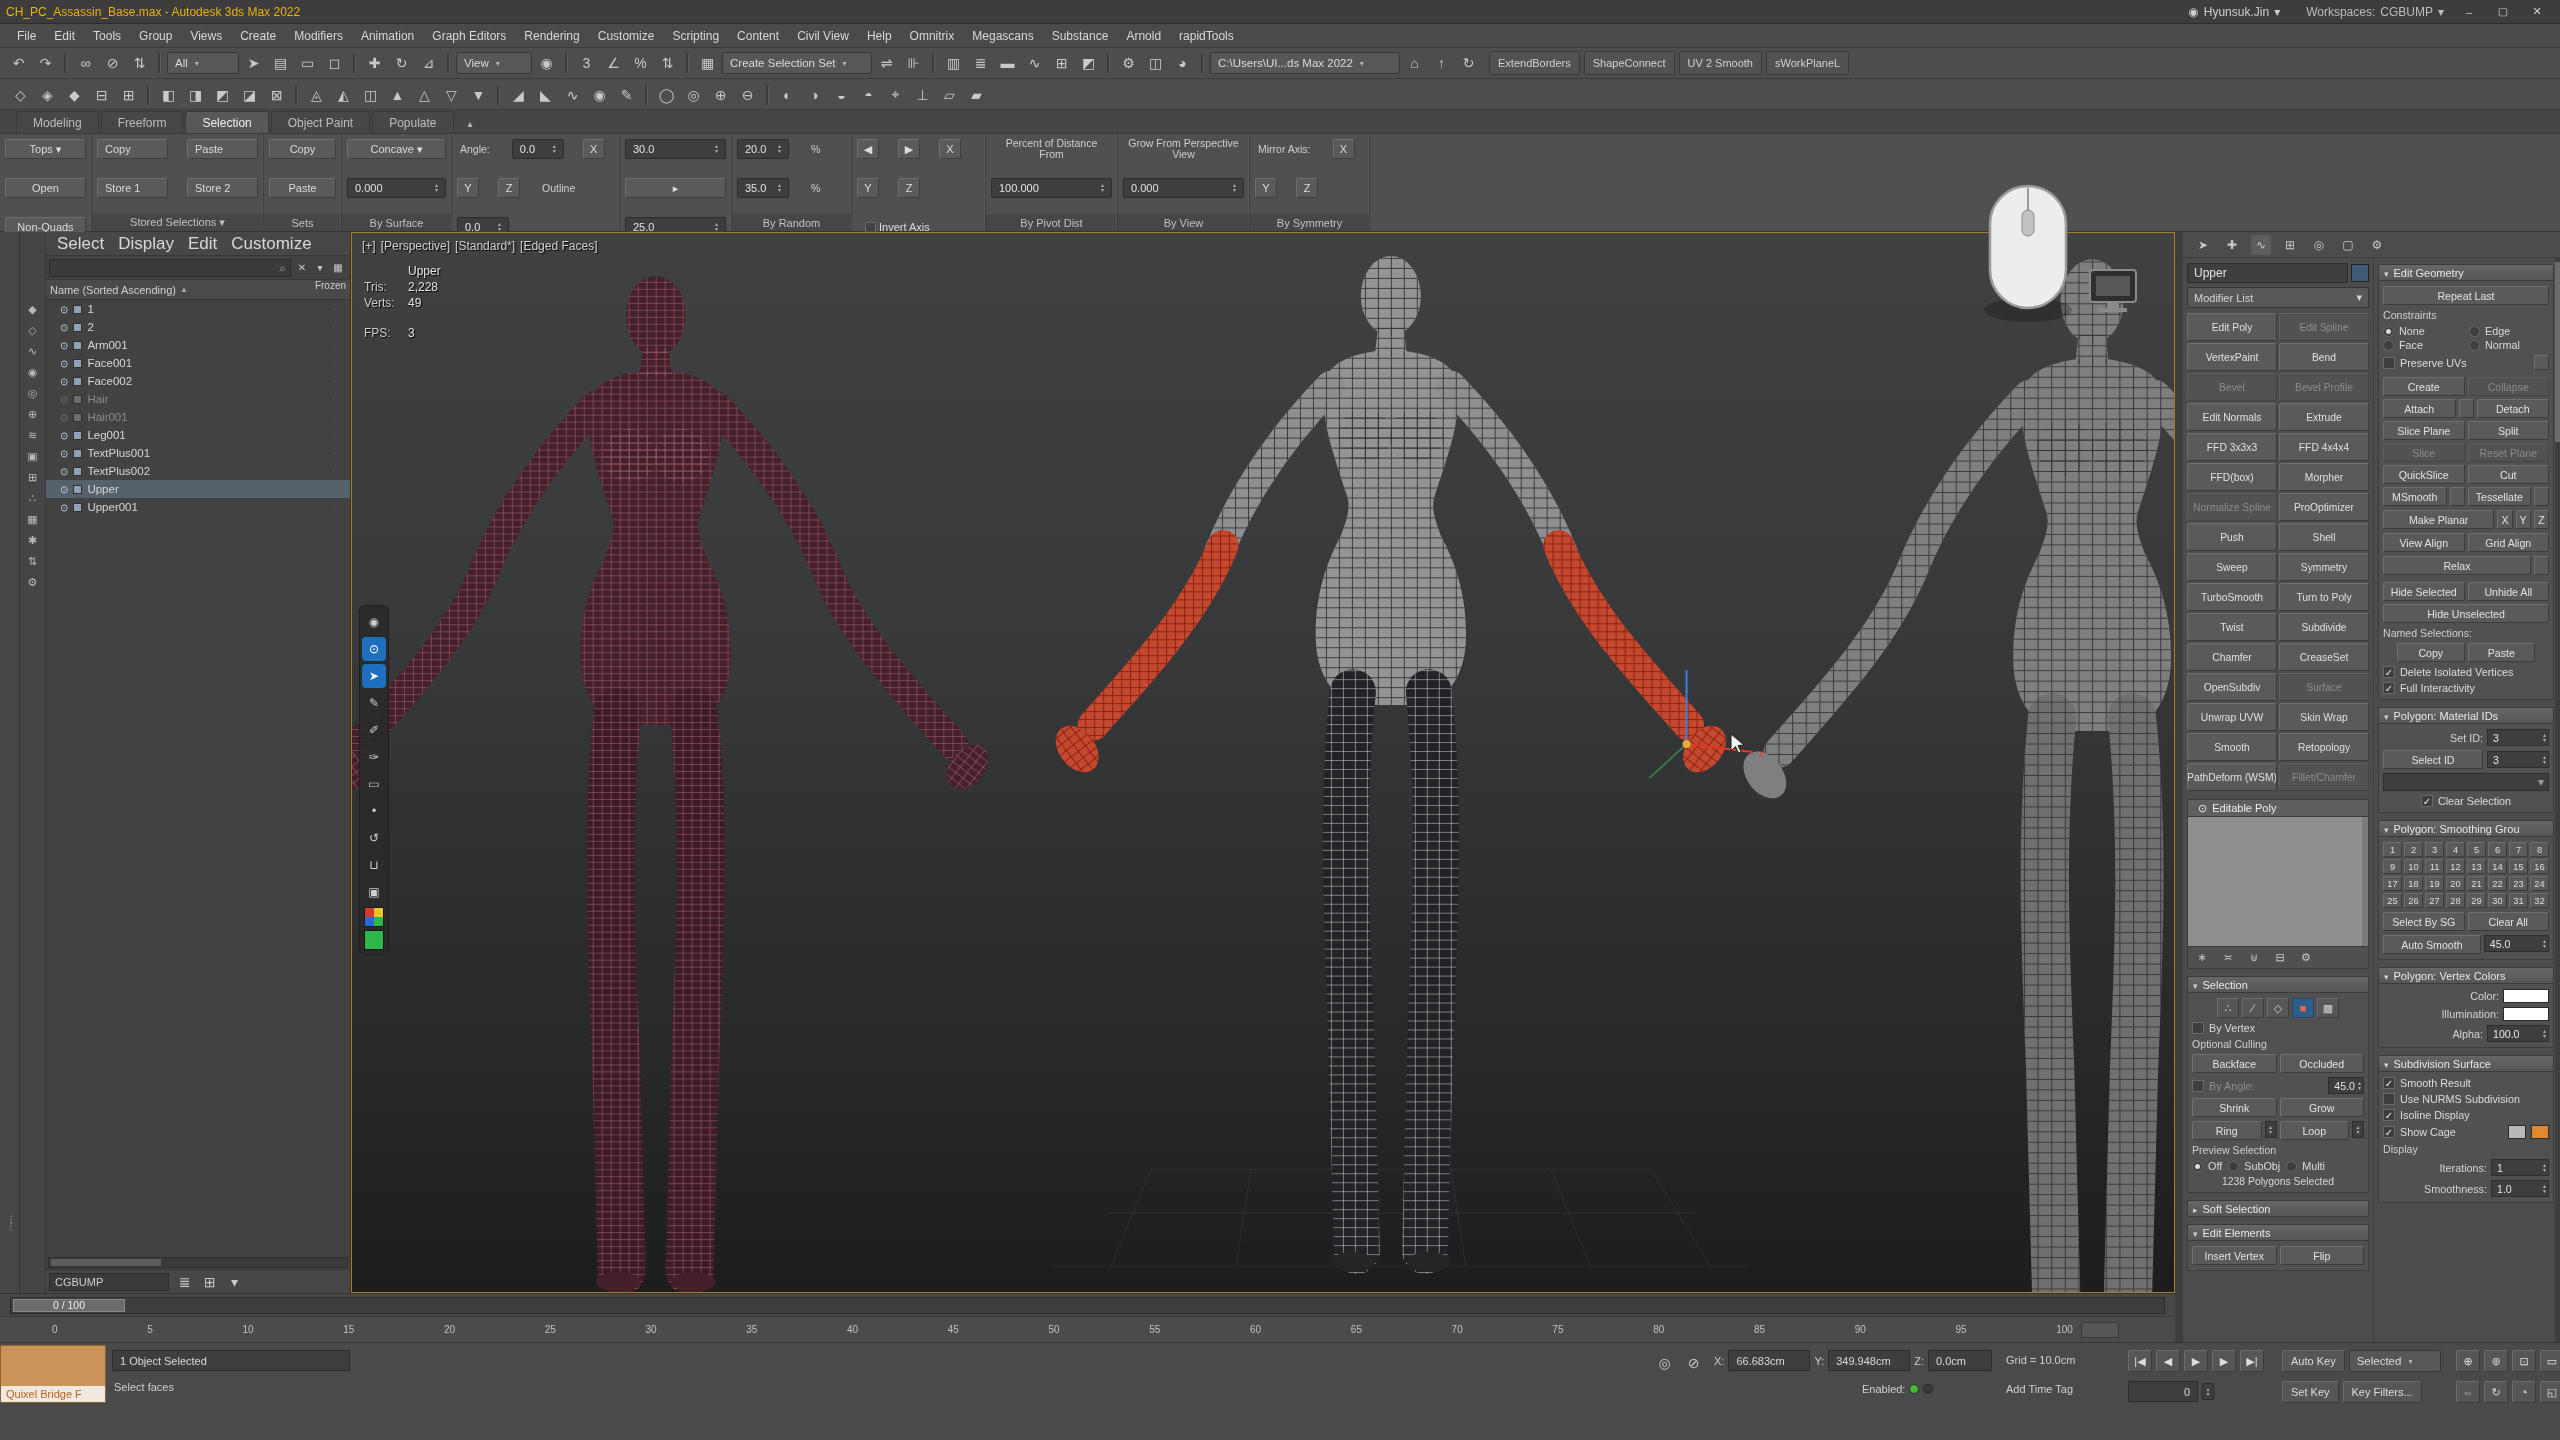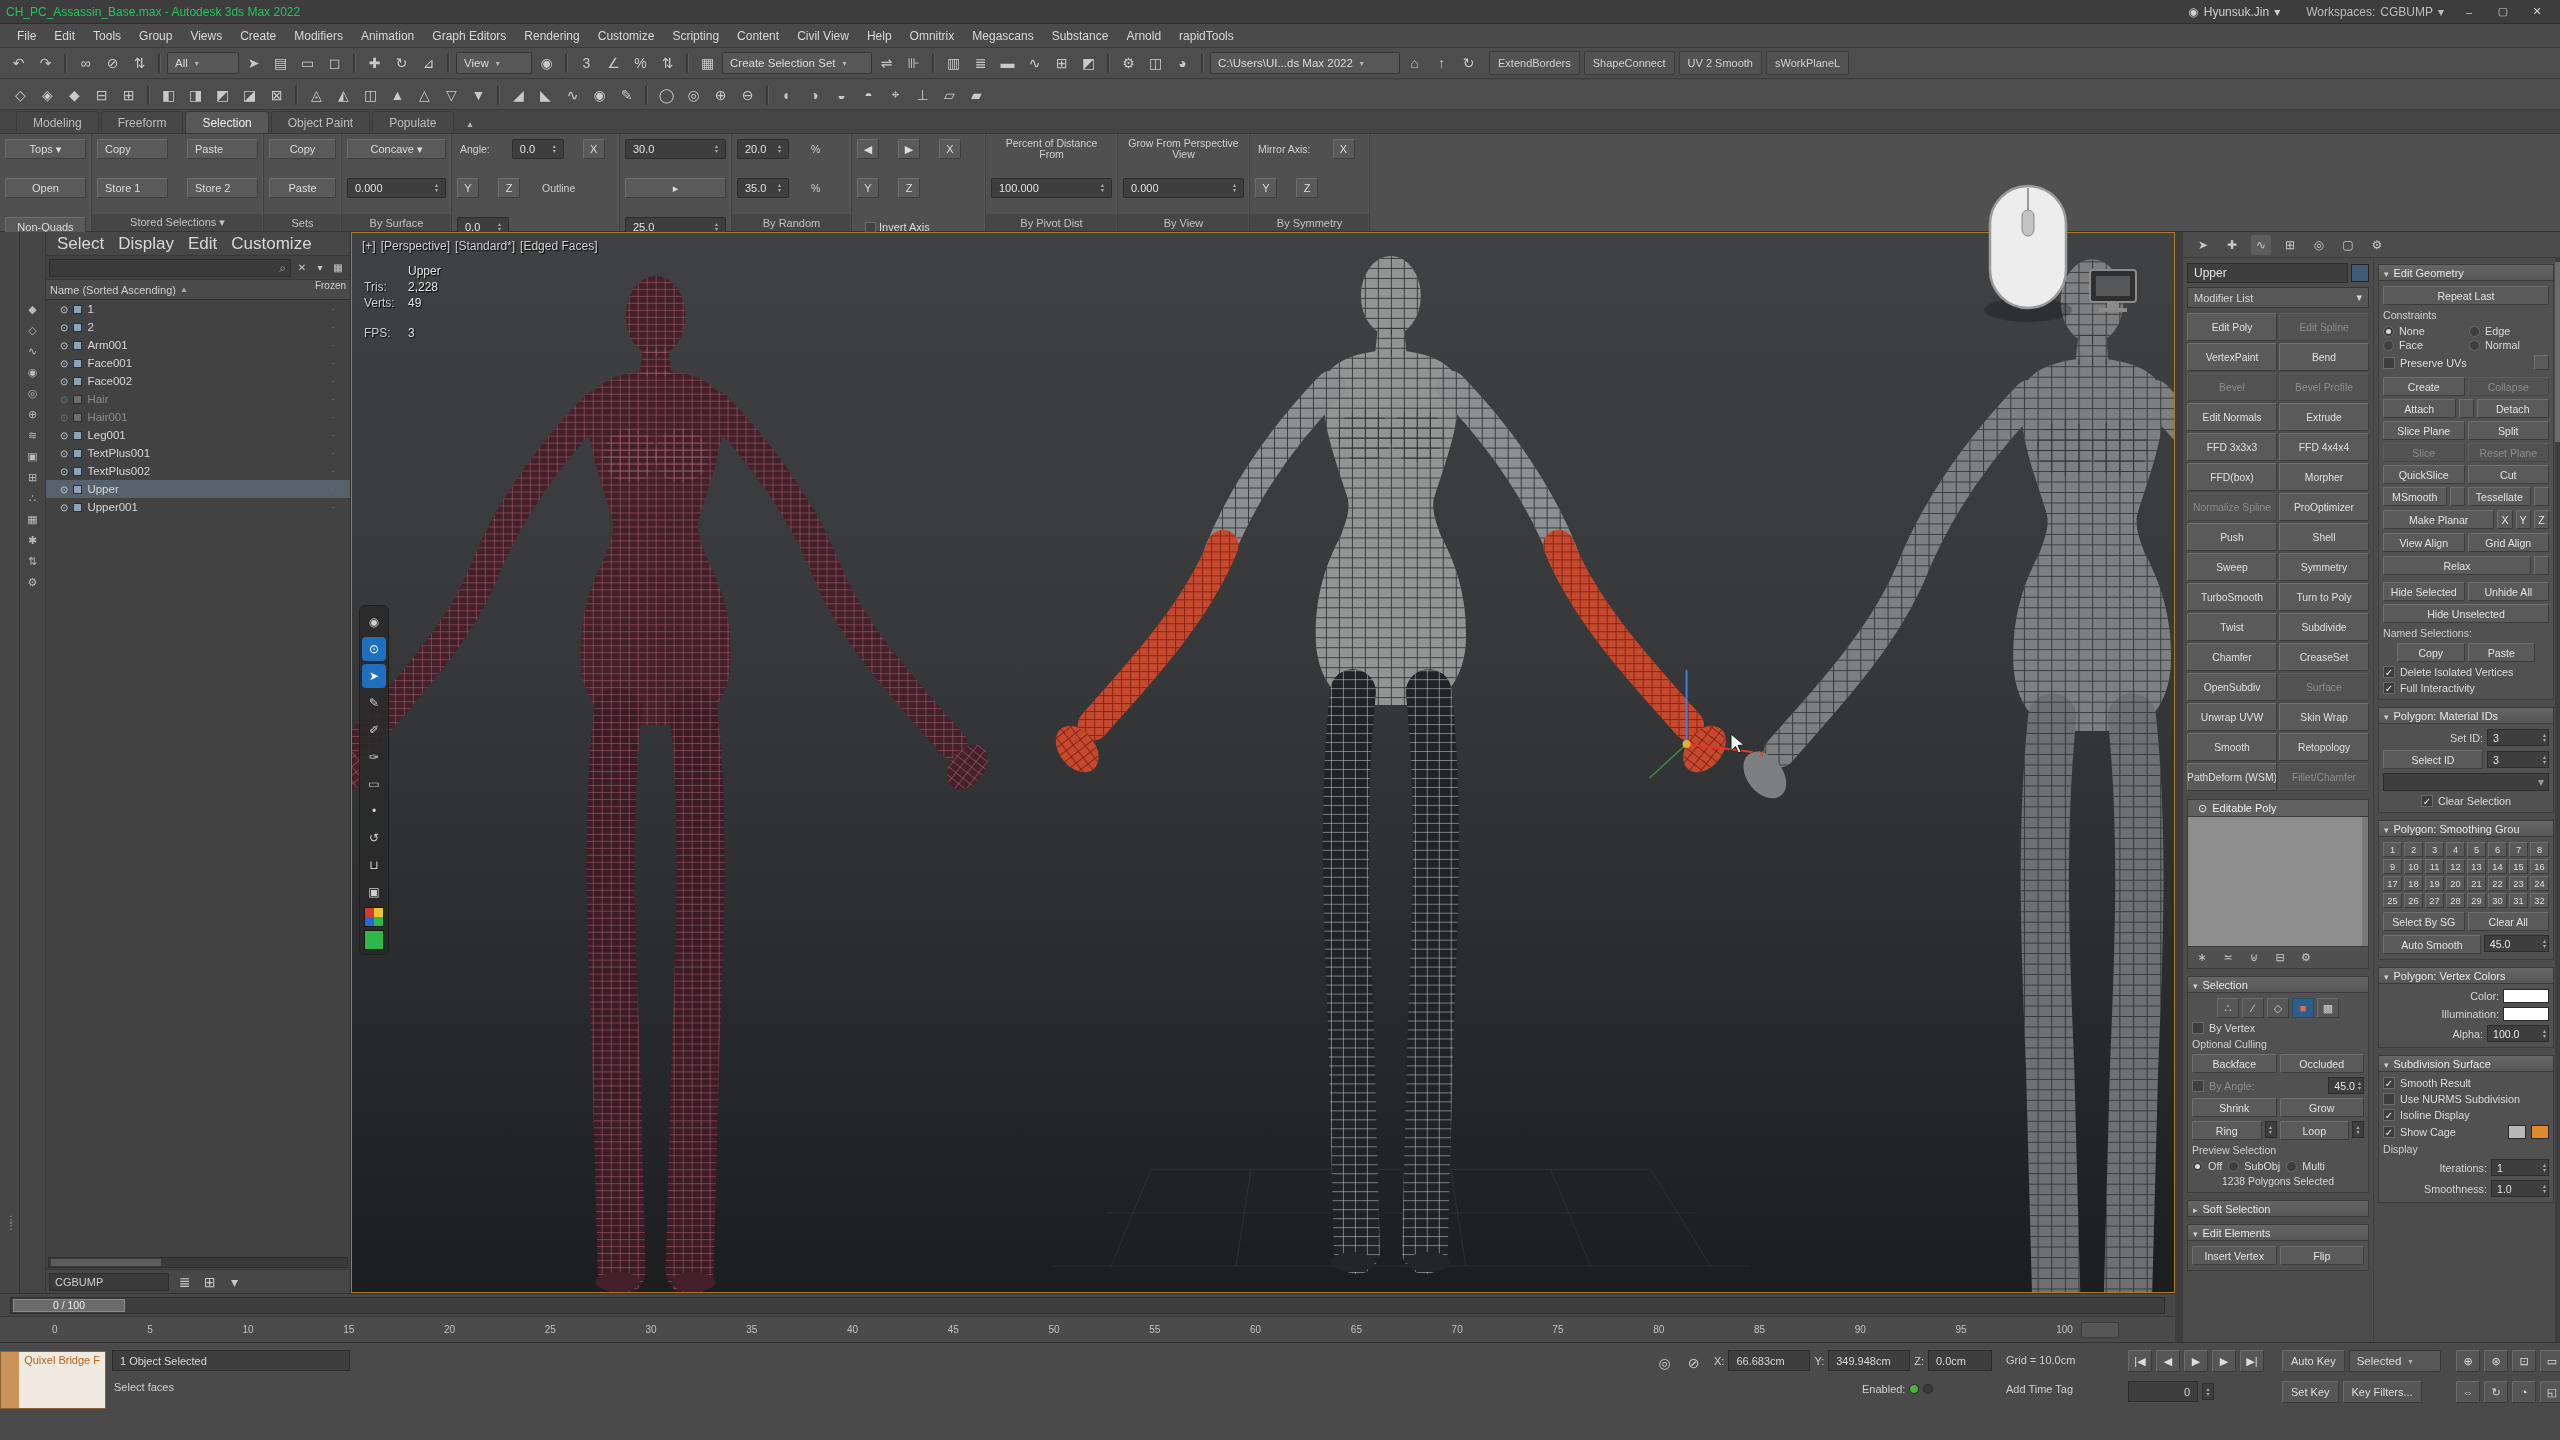--- a/index.html
+++ b/index.html
@@ -3,21 +3,21 @@
 <meta charset="utf-8">
 <style>
 *{margin:0;padding:0;box-sizing:border-box}
 html,body{width:2560px;height:1440px;overflow:hidden}
 body{background:#4a4a4a;font-family:"Liberation Sans",sans-serif;font-size:12px;color:#d4d4d4;position:relative}
 .row{display:flex;align-items:center}.gap6{gap:6px}
 .center{justify-content:center}
 
 
 #titlebar{position:absolute;left:0;top:0;width:2560px;height:24px;background:#3d3d3d;border-bottom:1px solid #2d2d2d;display:flex;align-items:center;padding:0 6px;gap:8px}
-#titlebar .title{color:#22c55e;font-size:12px}
+#titlebar .title{color:#eab308;font-size:12px}
 #titlebar .spacer{flex:1}
 #titlebar .user{display:flex;align-items:center;gap:5px;color:#cfcfcf}
 #titlebar .wspace{display:flex;align-items:center;gap:5px;color:#bdbdbd;margin-left:18px}
 .winbtn{width:34px;height:22px;display:flex;align-items:center;justify-content:center;color:#cfcfcf;font-size:11px}
 #menubar{position:absolute;left:0;top:24px;width:2560px;height:24px;background:#4a4a4a;border-bottom:1px solid #3a3a3a;display:flex;align-items:center;padding-left:8px}
 .menu-item{padding:2px 9px;color:#d8d8d8;font-size:12px;white-space:nowrap}
 
 
 #toolbar1{position:absolute;left:0;top:48px;width:2560px;height:31px;background:#4d4d4d;border-bottom:1px solid #3c3c3c;display:flex;align-items:center;padding:0 6px;gap:2px}
 #toolbar2{position:absolute;left:0;top:80px;width:2560px;height:30px;background:#4d4d4d;border-bottom:1px solid #3c3c3c;display:flex;align-items:center;padding:0 8px;gap:2px}
@@ -171,21 +171,21 @@
 
 
 #timeline{position:absolute;left:0;top:1293px;width:2175px;height:23px;background:#474747;border-top:1px solid #333;display:flex;align-items:center;padding:0 10px}
 .tl-track{flex:1;height:17px;background:#3e3e3e;border:1px solid #2d2d2d;position:relative}
 .tl-handle{position:absolute;left:2px;top:1px;width:112px;height:13px;background:#6b6b6b;border:1px solid #8a8a8a;display:flex;align-items:center;justify-content:center;font-size:10.5px;color:#f0f0f0}
 #trackbar{position:absolute;left:0;top:1316px;width:2175px;height:26px;background:#4b4b4b;border-top:1px solid #3a3a3a;display:flex;align-items:center;padding:0 56px 0 52px}
 #trackbar .ticks{flex:1;display:flex;justify-content:space-between;font-size:10px;color:#c2c2c2}
 #trackbar .endcap{width:38px;height:16px;margin-left:8px;background:#565656;border:1px solid #3a3a3a}
 #statusbar{position:absolute;left:0;top:1342px;width:2560px;height:98px;background:#4a4a4a;border-top:1px solid #333}
 .sb-field{background:#3e3e3e;border:1px solid #2c2c2c;height:21px;display:flex;align-items:center;padding:0 7px;color:#d8d8d8;font-size:11px;white-space:nowrap}
-#quixel{position:absolute;left:0;top:8px;width:106px;height:58px;background:#c9935a;border:1px solid #8a6234;display:flex;}
+#quixel{position:absolute;left:0;top:2px;width:106px;height:58px;background:#c9935a;border:1px solid #8a6234;display:flex;flex-direction:column}
 #quixel .qtop{flex:1}
 #quixel .qtxt{background:#efe9df;color:#b5641d;font-size:11px;padding:2px 5px;white-space:nowrap;overflow:hidden}
 .sb-abs{position:absolute;display:flex;align-items:center;gap:4px}
 .sb-lbl{font-size:11px;color:#cfcfcf;white-space:nowrap}
 .sbtn{height:22px;background:#565656;border:1px solid;border-color:#6c6c6c #3a3a3a #3a3a3a #6c6c6c;border-radius:2px;color:#dedede;font-size:11px;display:inline-flex;align-items:center;justify-content:center;padding:0 8px;white-space:nowrap}
 .dot{width:10px;height:10px;border-radius:50%;border:1px solid #2a2a2a}
 </style>
 </head>
 <body>
 

